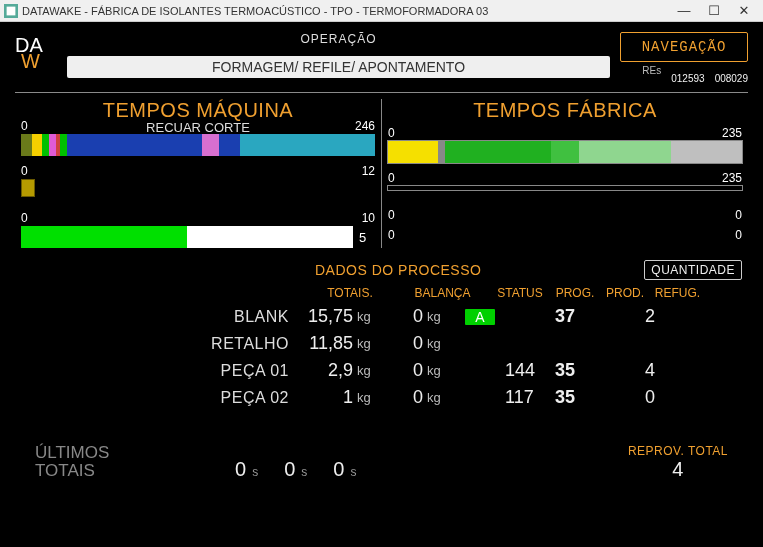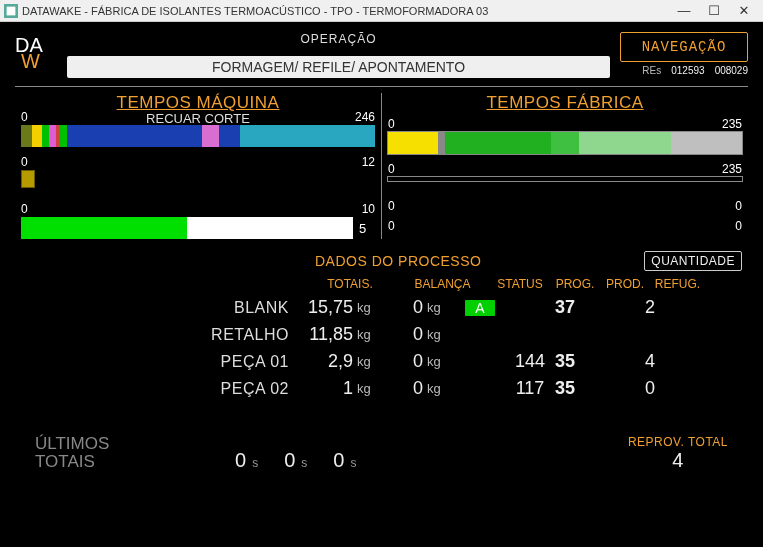--- a/index.html
+++ b/index.html
@@ -78,41 +78,40 @@
     font-family: Liberation Mono, monospace;
   }
   .res-row {
     display: flex;
     gap: 10px;
     font-size: 10px;
     color: #bbb;
     justify-content: flex-end;
     margin-top: 3px;
   }
-  .res-val { color: #f0f0f0; }
+  .res-val { color: #f0f0f0; margin-top: 8px; }
   .divider {
     height: 1px;
     background: #8a8a8a;
     margin: 8px 0 6px 0;
   }
   .charts {
     display: flex;
     gap: 0;
   }
   .chart-col {
     flex: 1;
     padding: 0 6px;
   }
   .chart-col.left { border-right: 1px solid #888; }
   .chart-title {
     color: #f0a030;
-    font-size: 17px;
+    font-size: 20px;
     text-align: center;
     letter-spacing: 0.5px;
-    text-decoration: underline;
   }
   .chart-sub {
     color: #ddd;
     font-size: 13px;
     text-align: center;
     margin-top: -2px;
   }
   .scale {
     display: flex;
     justify-content: space-between;
@@ -219,21 +218,21 @@
   .data-row .status { width: 50px; text-align: center; }
   .status-badge {
     display: inline-block;
     background: #00d000;
     color: #fff;
     font-size: 14px;
     font-weight: 500;
     padding: 0 10px;
     border-radius: 1px;
   }
-  .data-row .v-prog { width: 50px; text-align: center; font-size: 18px; }
+  .data-row .v-prog { width: 50px; text-align: left; font-size: 18px; }
   .data-row .v-prod { width: 50px; text-align: left; font-size: 18px; font-weight: bold; }
   .data-row .v-refug { width: 50px; text-align: right; font-size: 18px; }
   .footer {
     margin-top: 20px;
     padding-left: 20px;
     display: flex;
     align-items: flex-end;
   }
   .footer-left {
     color: #888;

